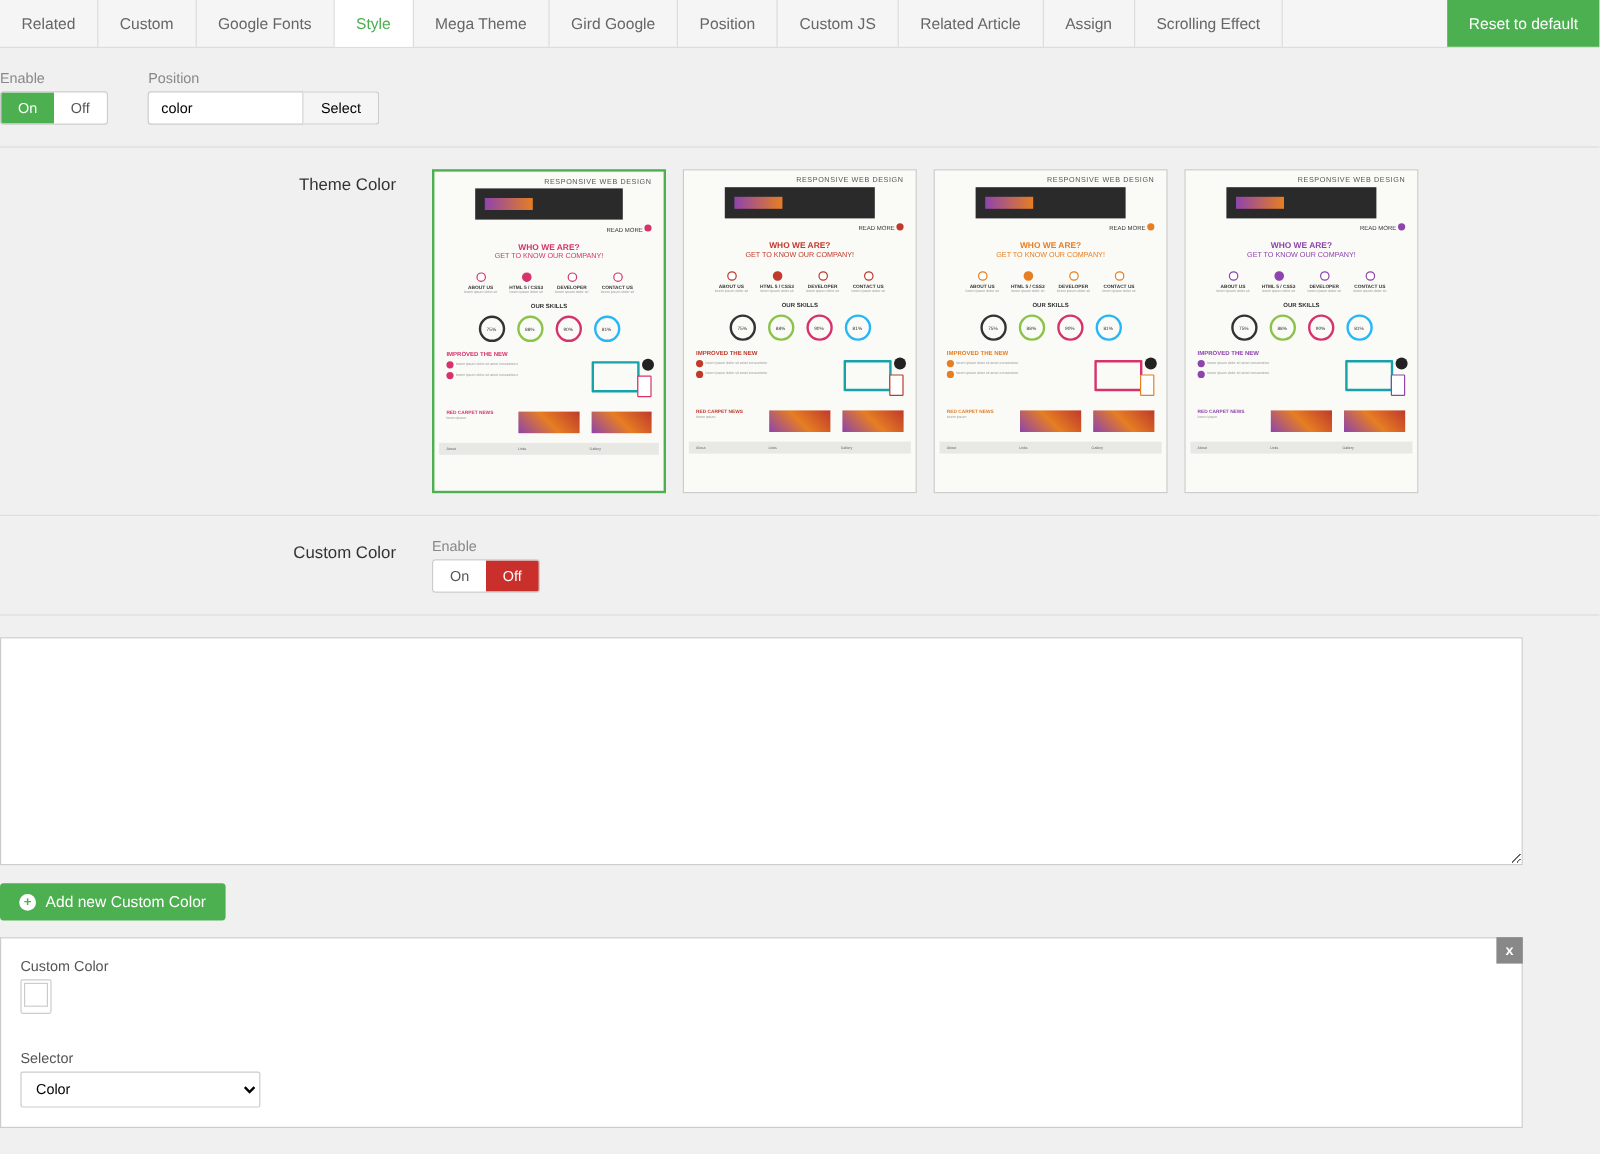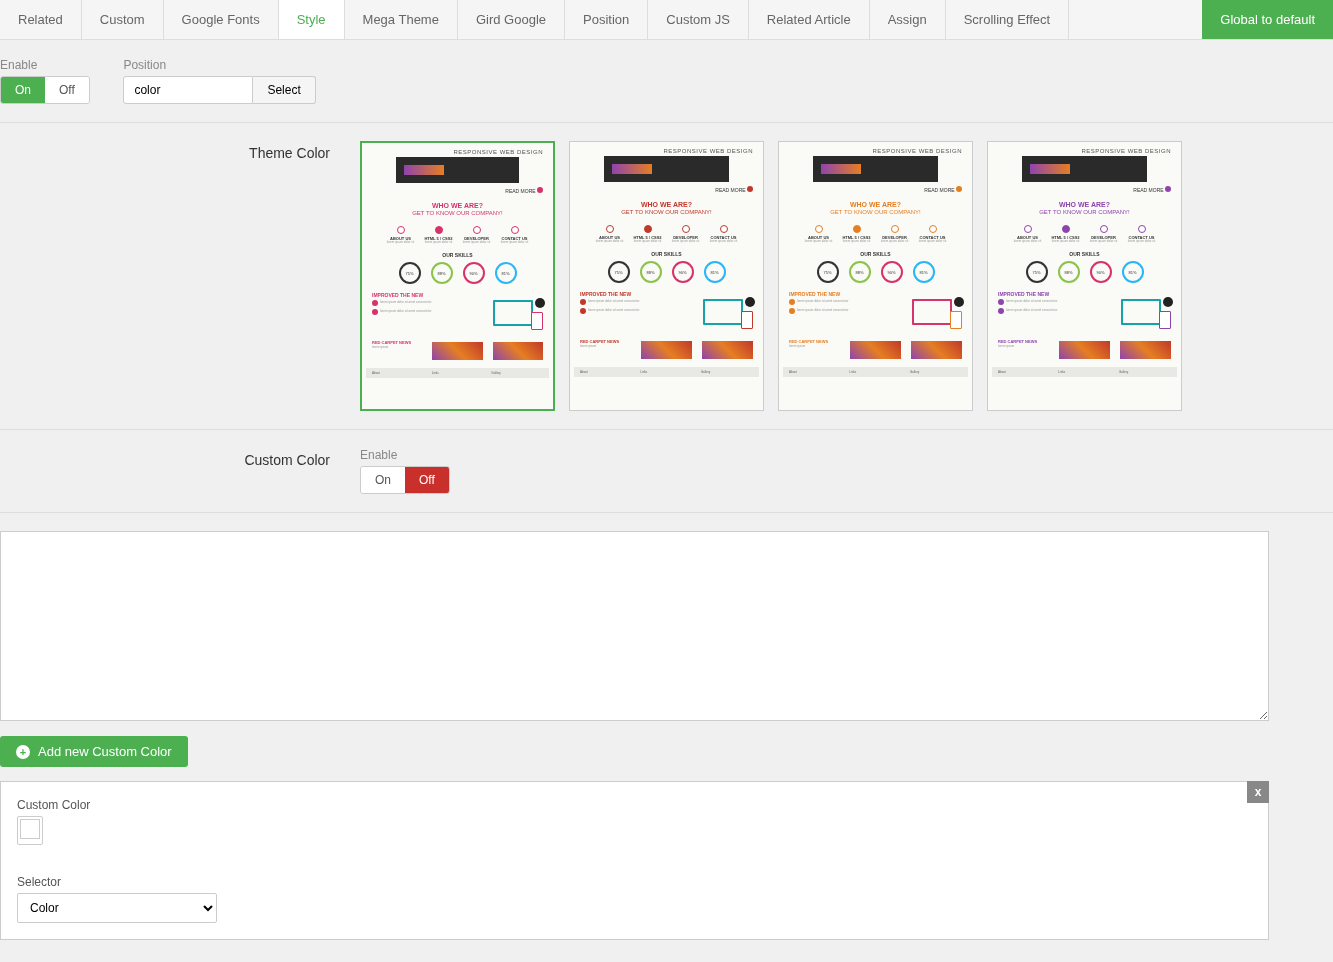--- a/index.html
+++ b/index.html
@@ -95,21 +95,21 @@
     <div class="tab">Custom</div>
     <div class="tab">Google Fonts</div>
     <div class="tab active">Style</div>
     <div class="tab">Mega Theme</div>
     <div class="tab">Gird Google</div>
     <div class="tab">Position</div>
     <div class="tab">Custom JS</div>
     <div class="tab">Related Article</div>
     <div class="tab">Assign</div>
     <div class="tab">Scrolling Effect</div>
-    <button class="reset-btn">Global to default</button>
+    <button class="reset-btn">Reset to default</button>
   </div>
 
 <div class="panel">
 
   <div class="row">
     <div class="row-content">
       <div class="field-group">
         <span class="field-label">Enable</span>
         <div class="toggle">
           <div class="toggle-btn active-on">On</div>

